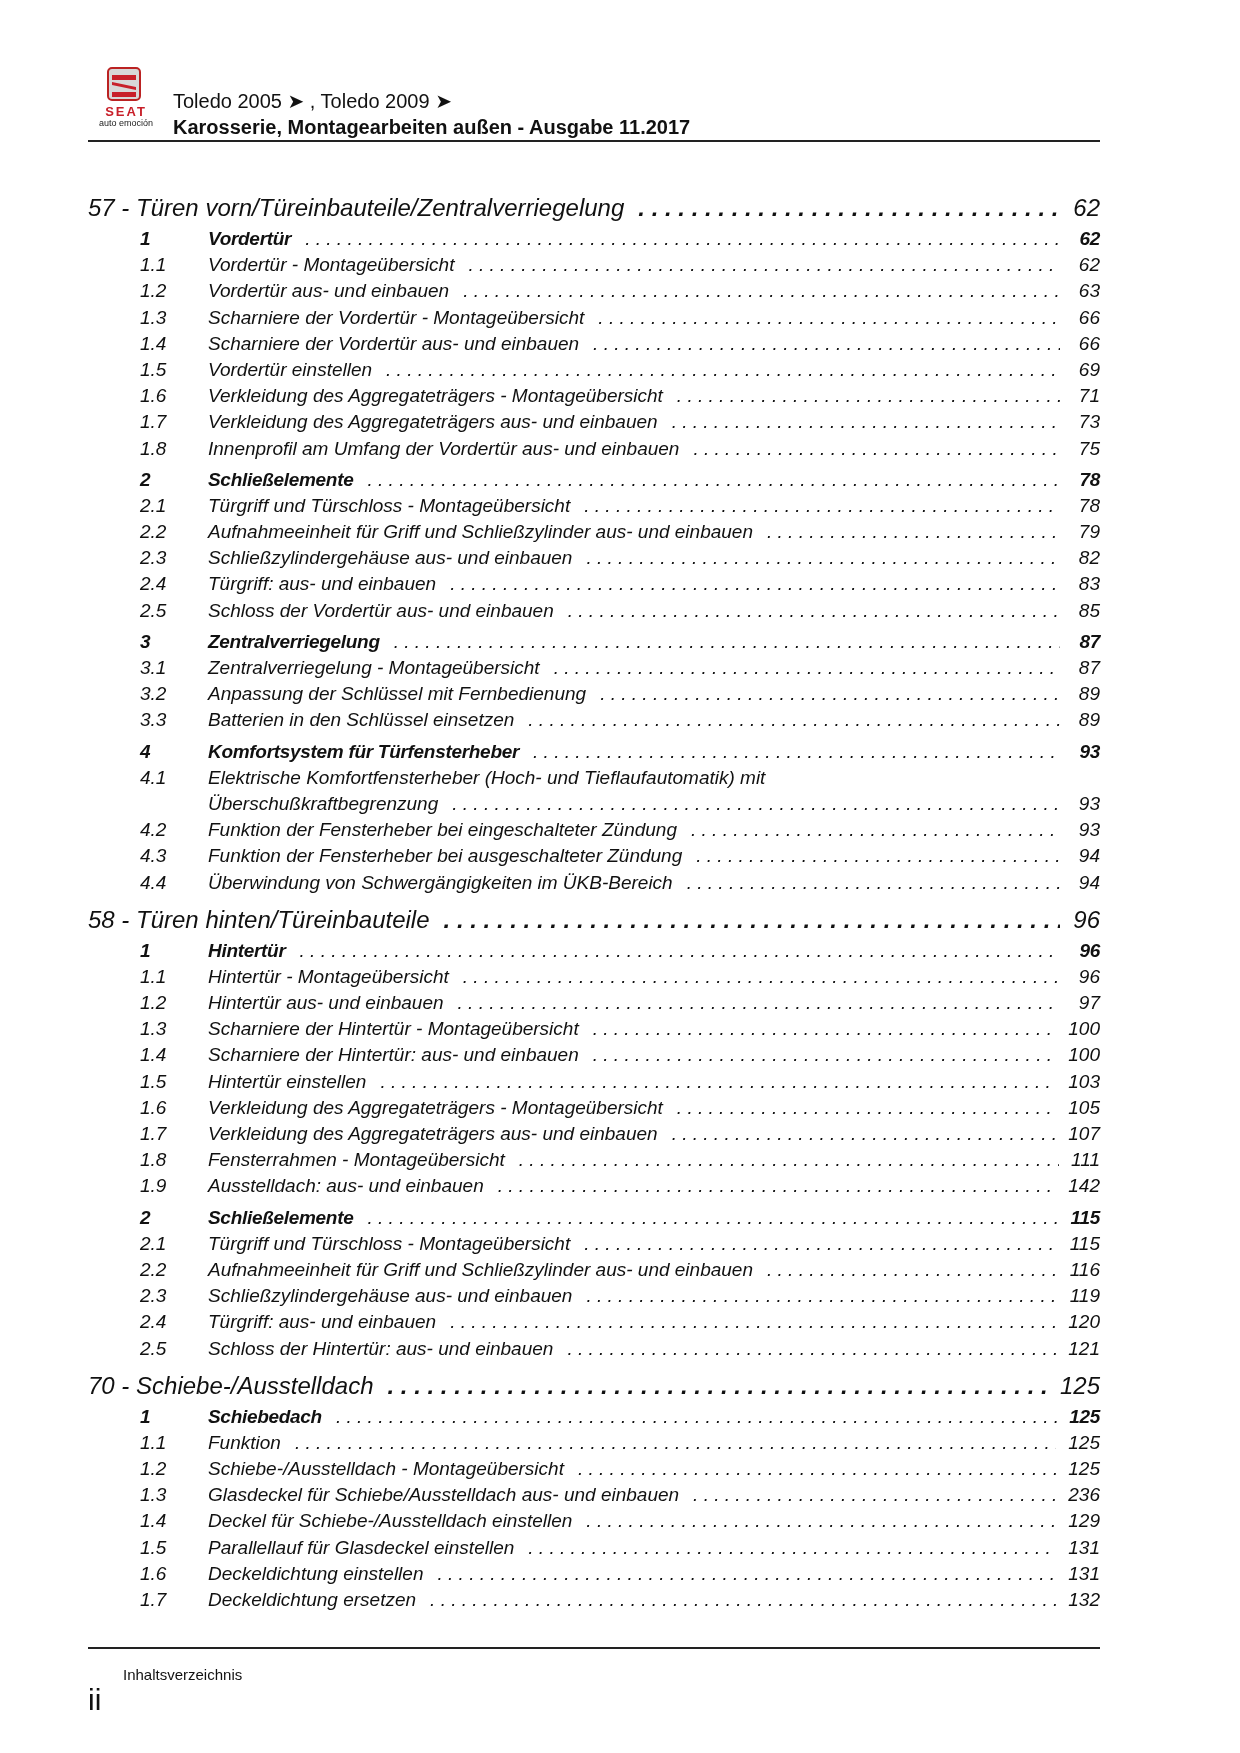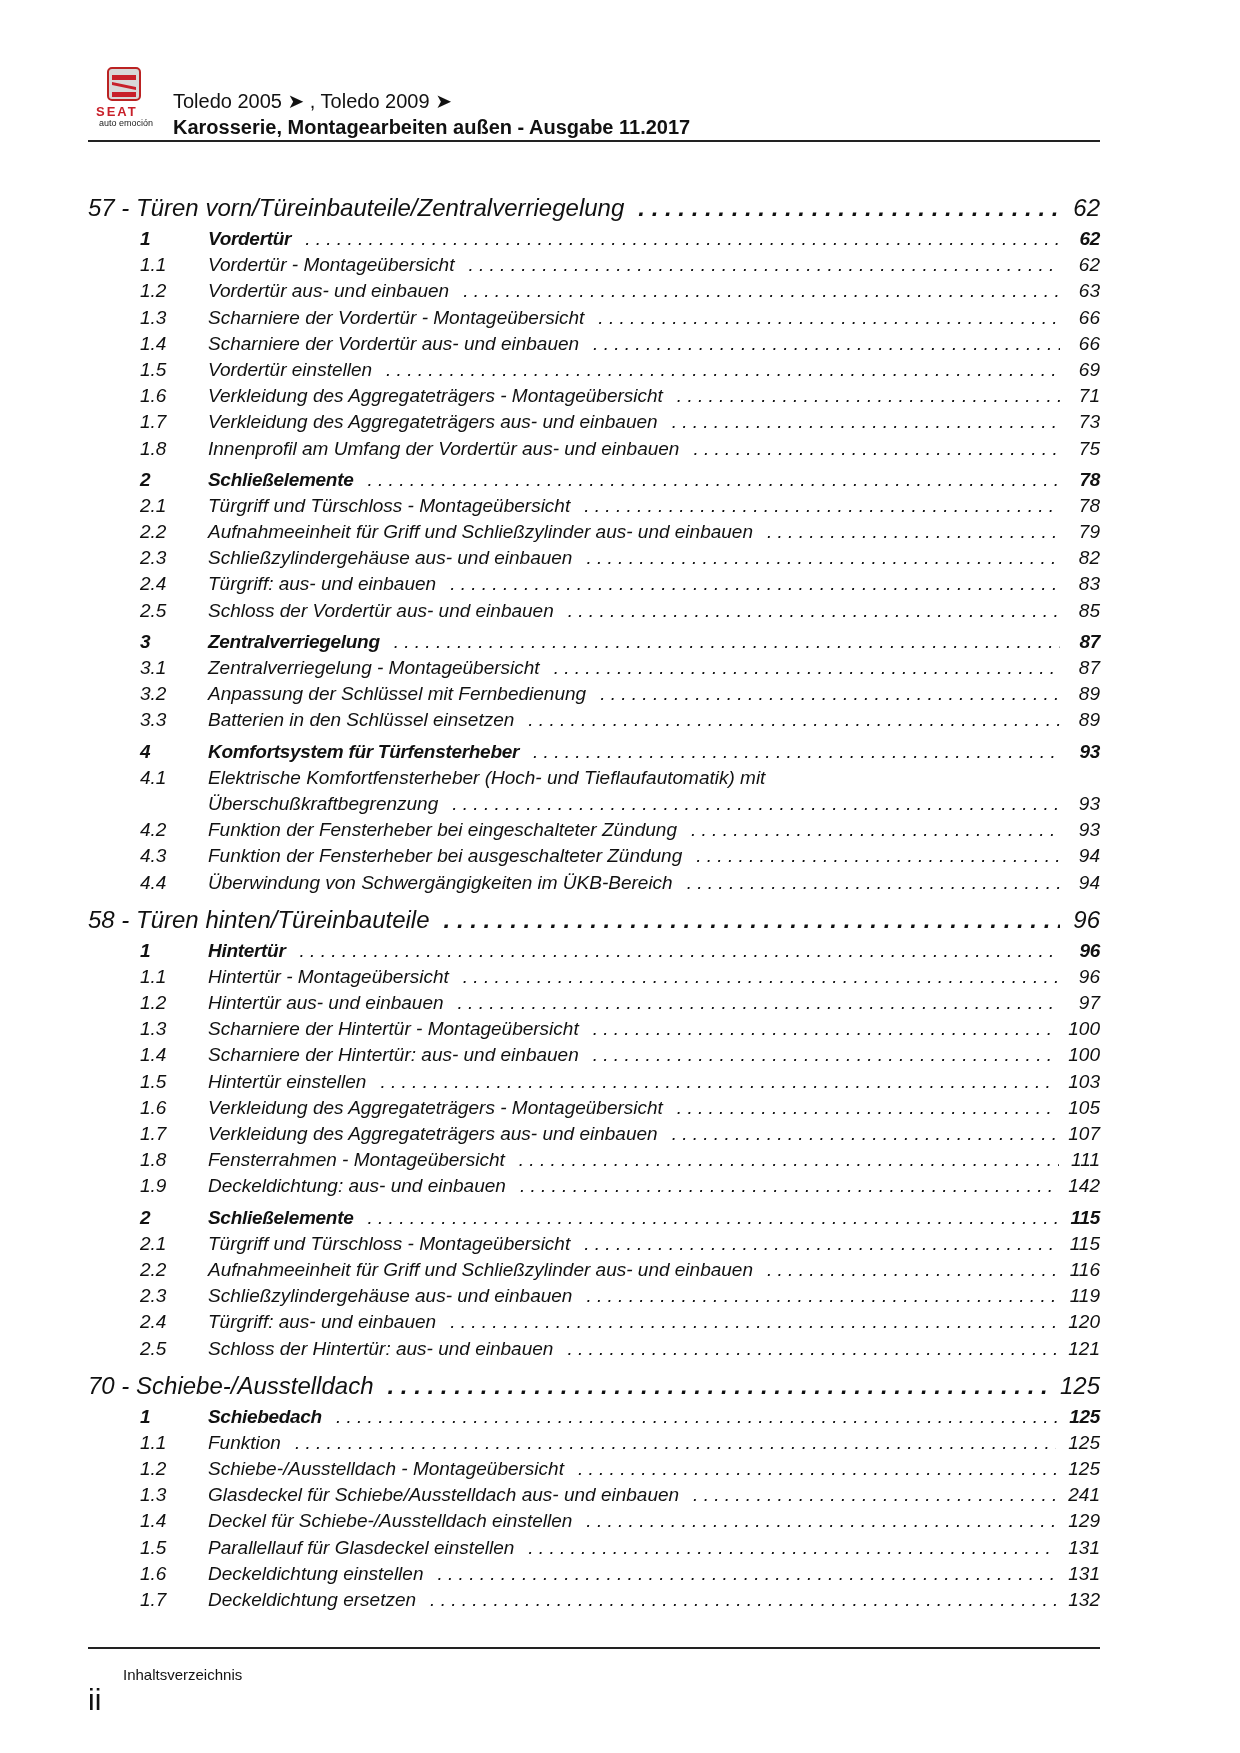--- a/index.html
+++ b/index.html
@@ -1,21 +1,21 @@
 <!DOCTYPE html>
 <html><head>
 <meta charset="utf-8">
 <style>
   html,body{margin:0;padding:0;background:#fff;}
   body{width:1240px;height:1753px;position:relative;overflow:hidden;
        font-family:"Liberation Sans",sans-serif;color:#111;}
   .header{position:absolute;left:88px;top:66px;width:1012px;height:75px;}
   .logo{position:absolute;left:0;top:0;width:76px;height:62px;}
   .logo .badge{position:absolute;left:18px;top:0;width:36px;height:36px;}
-  .logo .brand{position:absolute;left:8px;top:38px;width:60px;
+  .logo .brand{position:absolute;left:8px;top:38px;width:60px;text-align:center;
        font-size:13px;font-weight:bold;letter-spacing:2px;color:#c8202a;}
   .logo .tag{position:absolute;left:0;top:52px;width:76px;text-align:center;font-size:9px;color:#222;}
   .htitle{position:absolute;left:85px;top:22px;font-size:20px;line-height:26px;}
   .hsub{position:absolute;left:85px;top:48px;font-size:20px;line-height:26px;font-weight:bold;}
   .hline{position:absolute;left:88px;top:140px;width:1012px;height:2px;background:#222;}
 
   .toc{position:absolute;left:88px;top:190px;width:1012px;font-style:italic;}
   .sec{display:flex;align-items:baseline;font-size:24px;height:36px;line-height:36px;margin-top:0;}
   .sec.gap{margin-top:6px;}
   .row{display:flex;align-items:baseline;font-size:19px;height:26.2px;line-height:26px;}
@@ -260,21 +260,21 @@
       <span class="pg">107</span>
     </div>
     <div class="row">
       <span class="num">1.8</span>
       <span class="ttl">Fensterrahmen - Montageübersicht</span>
       <span class="dots"></span>
       <span class="pg">111</span>
     </div>
     <div class="row">
       <span class="num">1.9</span>
-      <span class="ttl">Deckeldichtung: aus- und einbauen</span>
+      <span class="ttl">Ausstelldach: aus- und einbauen</span>
       <span class="dots"></span>
       <span class="pg">142</span>
     </div>
     <div class="row chap">
       <span class="num">2</span>
       <span class="ttl">Schließelemente</span>
       <span class="dots"></span>
       <span class="pg">115</span>
     </div>
     <div class="row">
@@ -327,21 +327,21 @@
     <div class="row">
       <span class="num">1.2</span>
       <span class="ttl">Schiebe-/Ausstelldach - Montageübersicht</span>
       <span class="dots"></span>
       <span class="pg">125</span>
     </div>
     <div class="row">
       <span class="num">1.3</span>
       <span class="ttl">Glasdeckel für Schiebe/Ausstelldach aus- und einbauen</span>
       <span class="dots"></span>
-      <span class="pg">241</span>
+      <span class="pg">236</span>
     </div>
     <div class="row">
       <span class="num">1.4</span>
       <span class="ttl">Deckel für Schiebe-/Ausstelldach einstellen</span>
       <span class="dots"></span>
       <span class="pg">129</span>
     </div>
     <div class="row">
       <span class="num">1.5</span>
       <span class="ttl">Parallellauf für Glasdeckel einstellen</span>

